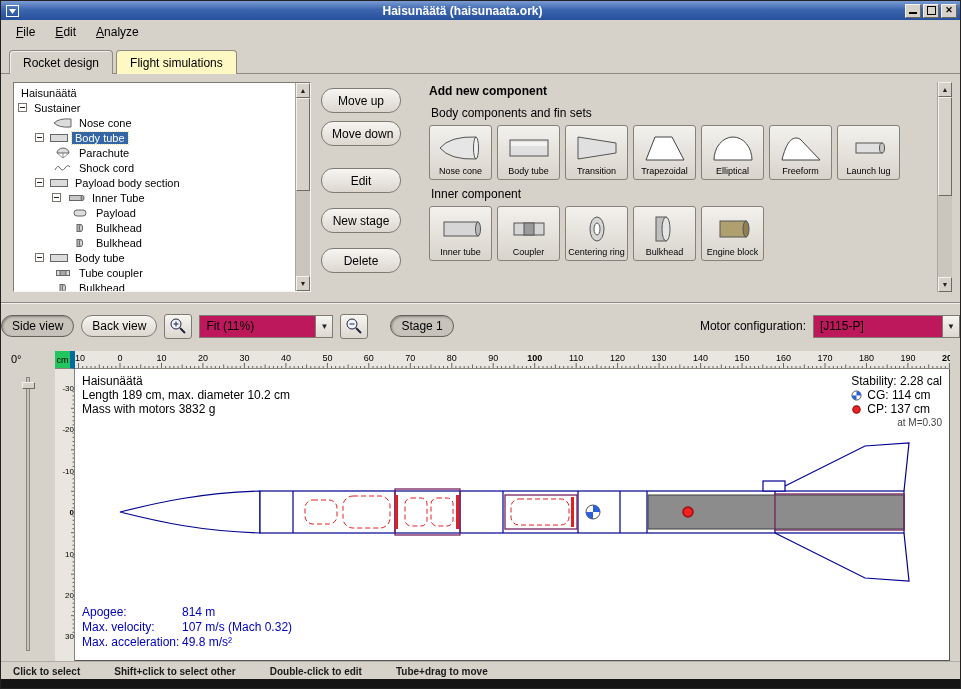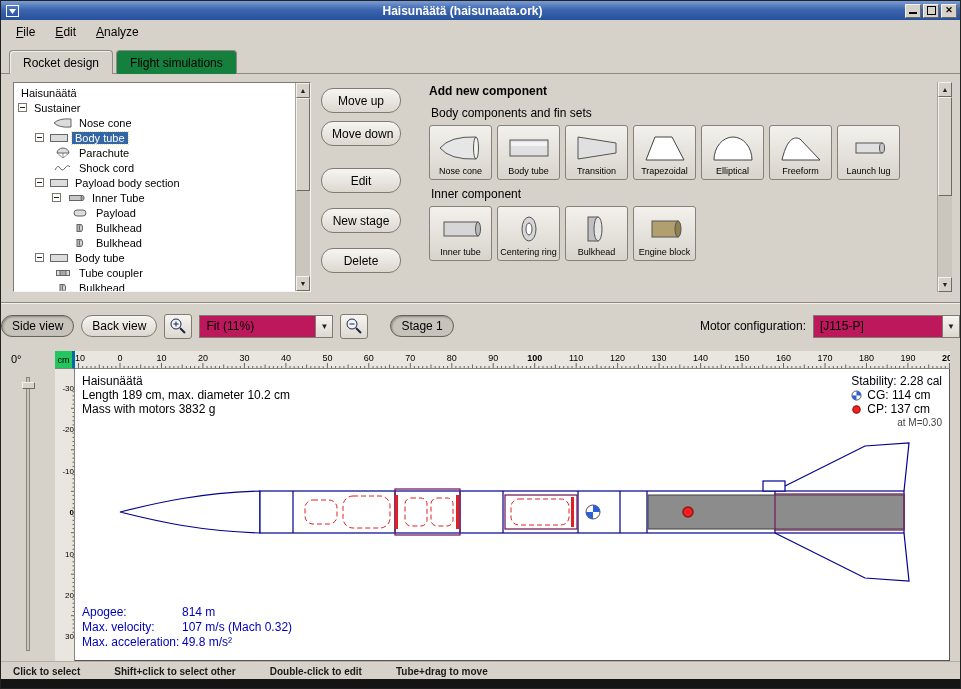--- a/index.html
+++ b/index.html
@@ -14,21 +14,21 @@
   .tbtns{display:flex;gap:2px;}
   .tb{width:16px;height:14px;background:#d6d2ca;border:1px solid;border-color:#f4f2ee #6e6a62 #6e6a62 #f4f2ee;display:flex;align-items:center;justify-content:center;font-size:9px;font-weight:bold;color:#000;line-height:1;}
 
   
   .menubar{height:24px;display:flex;align-items:center;padding:0 6px;gap:2px;flex:0 0 auto;}
   .menu-item{font-size:12px;padding:3px 9px;color:#000;}
 
   
   .tabrow{height:30px;display:flex;align-items:flex-end;padding:4px 0 0 8px;flex:0 0 auto;position:relative;}
   .tabrow::after{content:"";position:absolute;left:0;right:0;bottom:0;height:1px;background:#8e8a82;}
-  .tab{font-size:12px;padding:5px 13px 4px;border:1px solid #8e8a82;border-bottom:none;border-radius:4px 4px 0 0;background:#15803d;margin-right:3px;position:relative;z-index:1;}
+  .tab{font-size:12px;padding:5px 13px 4px;border:1px solid #8e8a82;border-bottom:none;border-radius:4px 4px 0 0;background:#fef9c3;margin-right:3px;position:relative;z-index:1;}
   .tab.active{background:#d6d2ca;box-shadow:inset 1px 1px 0 #f2f0ec;z-index:2;}
   .tab.active::after{content:"";position:absolute;left:0;right:0;bottom:-1px;height:2px;background:#d6d2ca;}
 
   
   .design{height:228px;display:flex;padding:8px 8px 10px 12px;gap:10px;flex:0 0 auto;}
   .treewrap{width:298px;display:flex;background:#fff;border:1px solid;border-color:#7e7a72 #f6f4f0 #f6f4f0 #7e7a72;}
   .tree{flex:1;overflow:hidden;padding-top:2px;font-size:11px;}
   .trow{height:15px;display:flex;align-items:center;white-space:nowrap;}
   .expander{width:9px;height:9px;border:1px solid #7a766e;background:#fff;display:inline-flex;align-items:center;justify-content:center;margin-right:4px;flex:0 0 auto;}
   .expander span{width:5px;height:1px;background:#222;display:block;}
@@ -71,21 +71,21 @@
   .combo-arrow{width:17px;background:linear-gradient(180deg,#f7f5f1,#dcd8d0);border-left:1px solid #7f7b73;font-size:8px;color:#222;display:flex;align-items:center;justify-content:center;}
   .mlabel{font-size:12px;margin-left:auto;color:#000;text-align:center;}
 
   .viewmain{flex:1;display:flex;padding:2px 4px 0 6px;}
   .rotcol{width:48px;flex:0 0 auto;position:relative;}
   .rotlabel{font-size:11px;padding:2px 0 0 4px;}
   .rottrack{position:absolute;left:19px;top:26px;bottom:10px;width:4px;background:#c8c4bc;border:1px solid #8a867e;}
   .rotthumb{position:absolute;left:-5px;top:4px;width:13px;height:7px;background:#d6d2ca;border:1px solid;border-color:#f4f2ee #6e6a62 #6e6a62 #f4f2ee;}
 
   .diagram{flex:1;display:grid;grid-template-columns:20px 875px;grid-template-rows:18px 292px;}
-  .corner{font-size:9px;display:flex;align-items:center;justify-content:center;background:#22c55e;border-bottom:1px solid #88847c;border-right:3px solid #0369a1;color:#000;}
+  .corner{font-size:9px;display:flex;align-items:center;justify-content:center;background:#22c55e;border-bottom:1px solid #88847c;border-right:5px solid #0369a1;color:#000;}
   .hruler{background:#e9e6df;border-bottom:1px solid #88847c;display:block;}
   .vruler{background:#e9e6df;border-right:1px solid #88847c;display:block;}
   .canvas{position:relative;width:875px;height:292px;background:#fff;border-right:1px solid #555;border-bottom:1px solid #555;overflow:hidden;}
   .canvas > svg.rocket{position:absolute;left:0;top:0;}
 
   .navy{stroke:var(--rocket-outline);fill:none;stroke-width:1.2;}
   .whitefill{fill:#fff;}
   .maroon{stroke:var(--component-maroon);fill:none;stroke-width:1.3;}
   .reddash{stroke:var(--cp-red);fill:none;stroke-width:1;stroke-dasharray:5 3;}
   .redline{fill:var(--cp-red);stroke:none;}
@@ -352,20 +352,29 @@
           <div class="pal-group-label">Inner component</div>
           <div class="pal-row">
             <button class="palbtn">
               <span class="palicon">
                 <svg width="46" height="30" viewBox="0 0 46 30">
                   <rect x="6" y="8" width="34" height="14" fill="#d6d6d6" stroke="#555"></rect>
                   <ellipse cx="40" cy="15" rx="2.5" ry="7" fill="#b8b8b8" stroke="#555"></ellipse>
                 </svg>
               </span>
               <span class="pallabel">Inner tube</span>
+            </button>
+            <button class="palbtn">
+              <span class="palicon">
+                <svg width="46" height="30" viewBox="0 0 46 30">
+                  <rect x="8" y="9" width="30" height="12" fill="#d6d6d6" stroke="#555"></rect>
+                  <rect x="18" y="9" width="10" height="12" fill="#9a9a9a" stroke="#555"></rect>
+                </svg>
+              </span>
+              <span class="pallabel">Coupler</span>
             </button>
             <button class="palbtn">
               <span class="palicon">
                 <svg width="46" height="30" viewBox="0 0 46 30">
                   <ellipse cx="23" cy="15" rx="7" ry="12" fill="#d6d6d6" stroke="#555"></ellipse>
                   <ellipse cx="23" cy="15" rx="3" ry="6" fill="#fff" stroke="#555"></ellipse>
                 </svg>
               </span>
               <span class="pallabel">Centering ring</span>
             </button>

